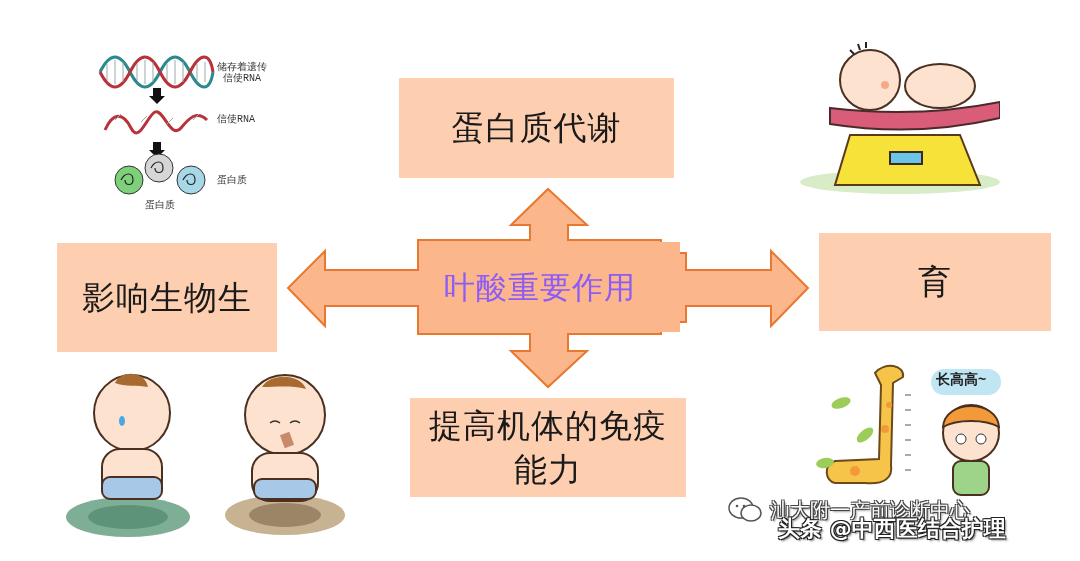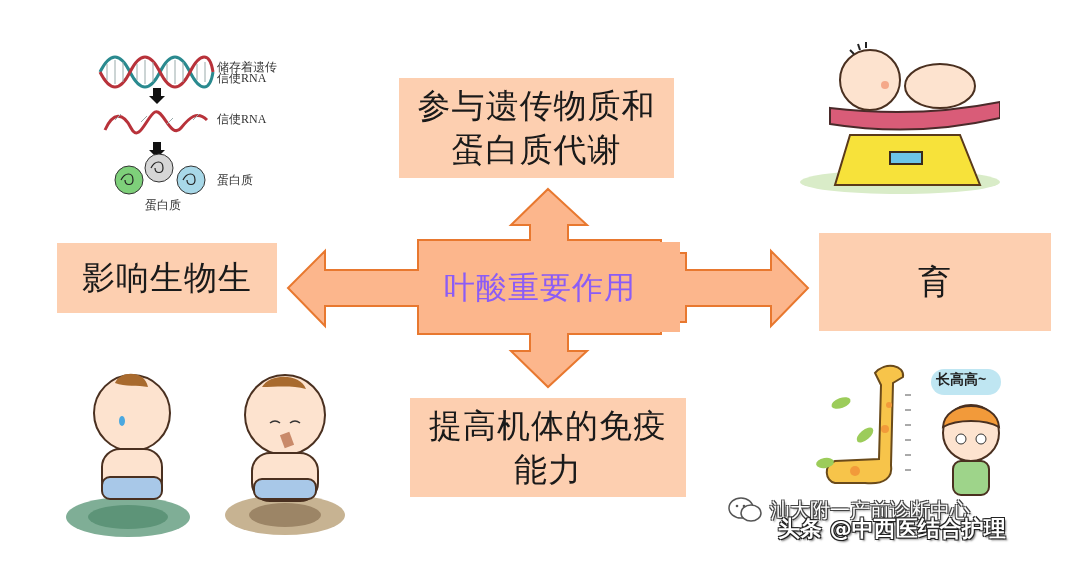--- a/index.html
+++ b/index.html
@@ -19,22 +19,22 @@
   }
   .box span { display: block; }
   #arrow-svg { position: absolute; left: 0; top: 0; }
   .center-label {
     position: absolute; left: 418px; top: 262px; width: 244px; height: 52px;
     display: flex; align-items: center; justify-content: center;
     font-size: 31px; letter-spacing: 1px;
   }
   .illus { position: absolute; }
   .dna-label {
-    position: absolute; font-family: Liberation Serif, serif;
-    font-size: 12px; color: #333; line-height: 11px;
+    position: absolute; font-family: Liberation Mono, monospace;
+    font-size: 10px; color: #333; line-height: 11px; text-align: center;
   }
   .watermark {
     position: absolute; font-family: "DejaVu Sans", sans-serif;
     color: #ffffff;
     text-shadow: 1px 1px 0 #222, -1px -1px 0 #222, 1px -1px 0 #222, -1px 1px 0 #222, 2px 2px 2px rgba(0,0,0,0.5);
   }
   .wm1 { left: 770px; top: 497px; font-size: 20px; opacity: 0.85; }
   .wm2 { left: 778px; top: 514px; font-size: 22px; font-weight: bold; }
   .wechat-icon { position: absolute; left: 727px; top: 496px; }
 </style>
@@ -45,26 +45,25 @@
   <path d="M548,189 L587,225 L568,225 L568,240 L661,240 L661,253 L686,253 L686,270 L771,270 L771,251 L808,288 L771,326 L771,306 L686,306 L686,322 L661,322 L661,334 L568,334 L568,351 L587,351 L548,387 L511,351 L530,351 L530,334 L418,334 L418,306 L325,306 L325,326 L288,288 L325,251 L325,270 L418,270 L418,240 L530,240 L530,225 L511,225 Z" fill="#fcb68c" stroke="#e8782f" stroke-width="2"></path>
   <rect x="420" y="242" width="260" height="90" fill="#fcb68c"></rect>
 </svg>
 
 <div class="center-label">
   <span style="color:#8b5cf6;">叶酸重要作用</span>
 </div>
 
 <div class="box" style="left:399px; top:78px; width:275px; height:100px;">
   <div>
-    <span>参与遗传物质和</span>
     <span>蛋白质代谢</span>
   </div>
 </div>
 
-<div class="box" style="left:57px; top:243px; width:220px; height:70px;">
+<div class="box" style="left:57px; top:243px; width:220px; height:109px;">
   <div>
     <span>影响生物生</span>
   </div>
 </div>
 
 <div class="box" style="left:819px; top:233px; width:232px; height:98px;">
   <div>
     <span>育</span>
   </div>
 </div>

